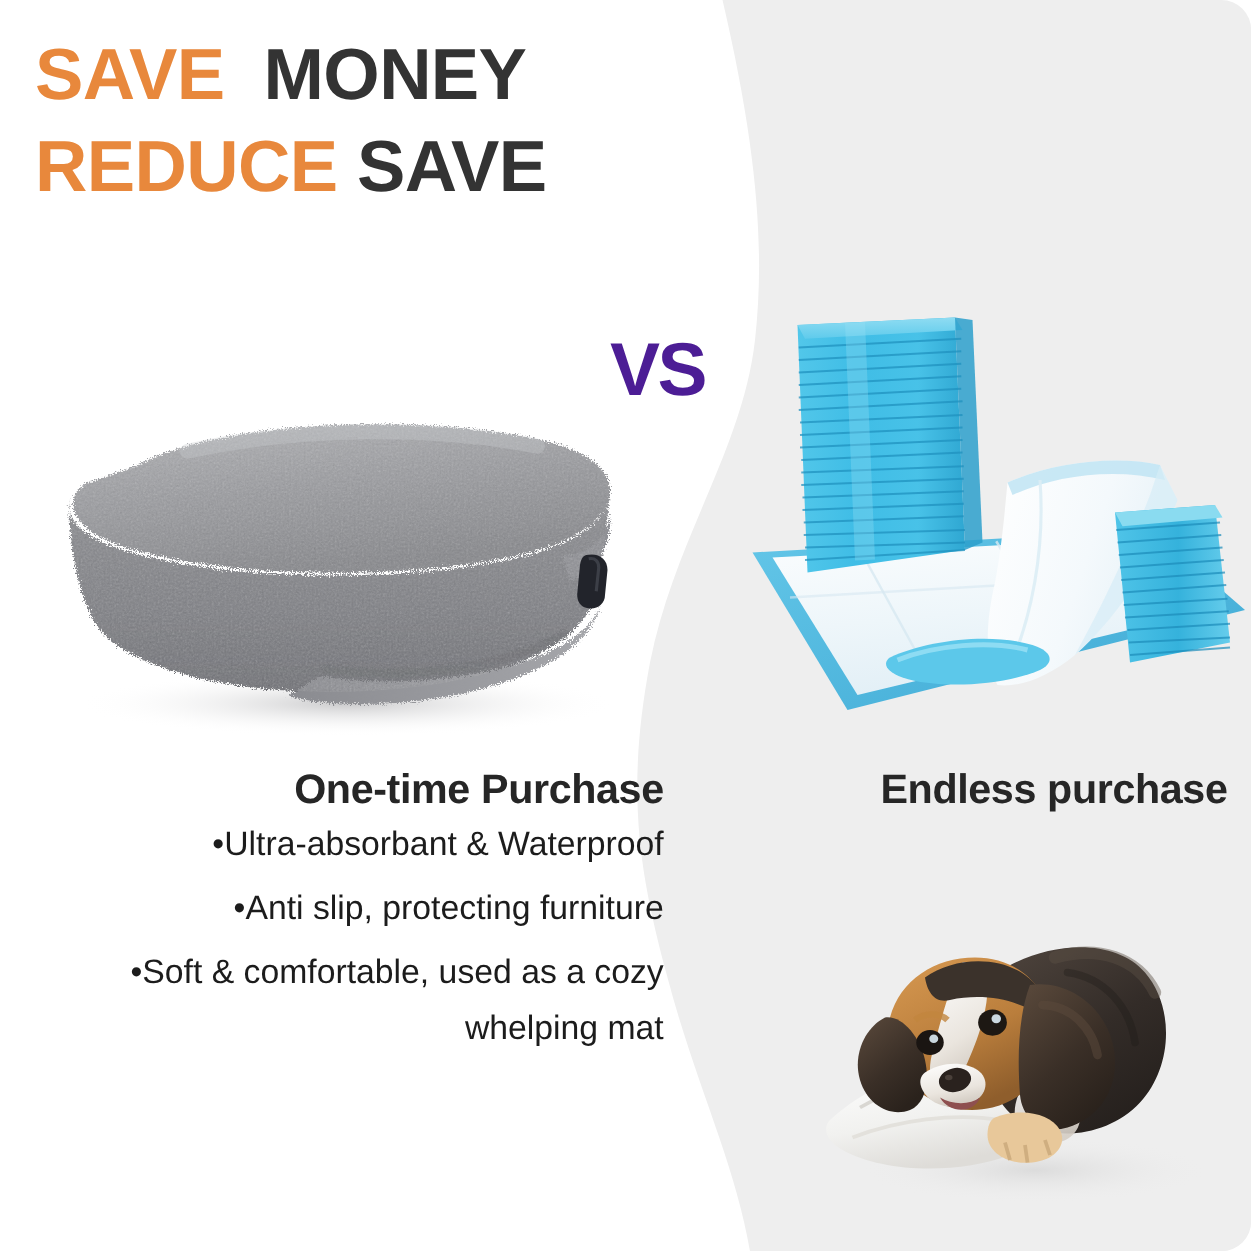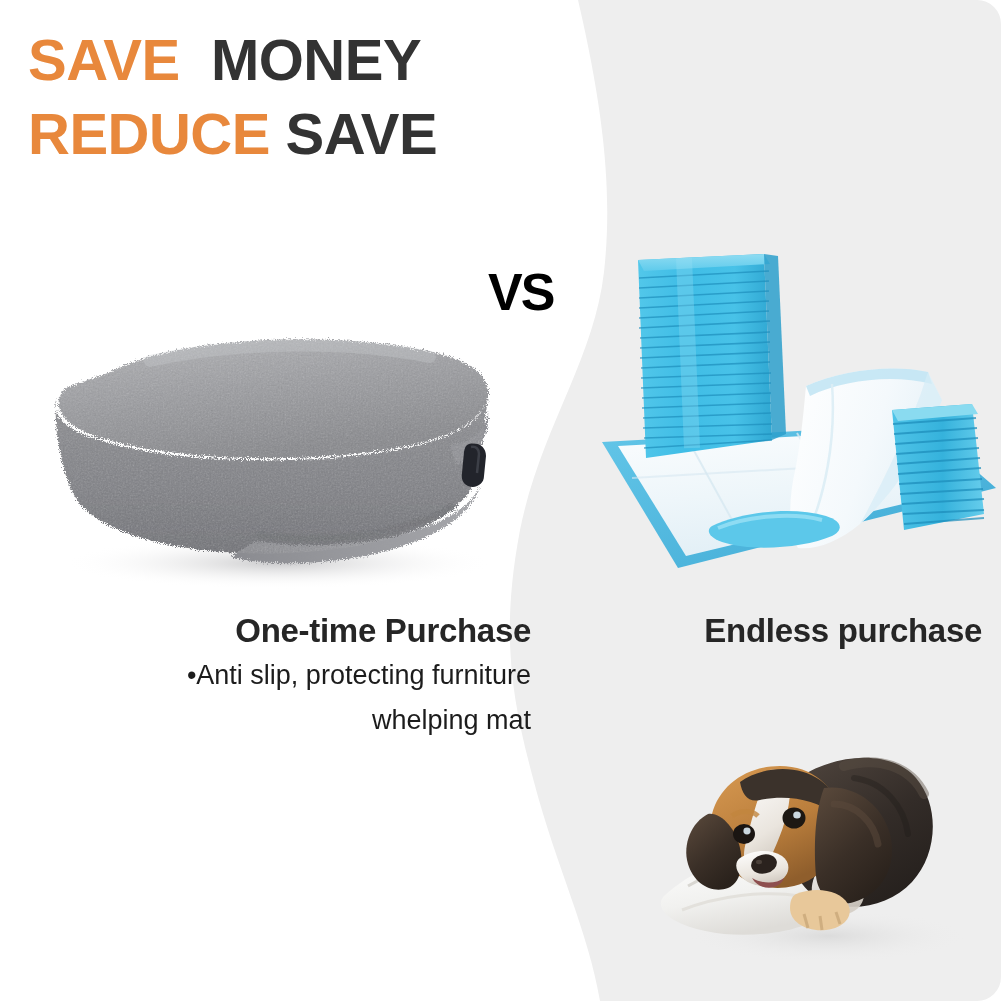--- a/index.html
+++ b/index.html
@@ -28,21 +28,21 @@
     font-size:58px;font-weight:bold;white-space:nowrap;
     font-family:"Liberation Sans","DejaVu Sans",sans-serif;
   }
   .hl-accent{color:#E8883C;}
   .hl-dark{color:#333333;}
   .hl-line.l2{margin-top:18px;}
 
   
   .vs-badge{
     position:absolute;left:488px;top:266px;z-index:7;
-    font-size:52px;font-weight:bold;color:#000000;
+    font-size:60px;font-weight:bold;color:#4c1d95;
     letter-spacing:-2px;line-height:1;
   }
 
   
   .photo{position:absolute;z-index:4;}
   .photo svg{display:block;width:100%;height:100%;}
 
   
   #towel-photo{left:20px;top:295px;width:510px;height:305px;}
   
@@ -379,21 +379,23 @@
         <path d="M 188 194 L 192 206" stroke="#cfae80" stroke-width="3" fill="none"></path>
       </g>
 
       <path d="M 206 60 C 236 64 256 88 260 116" fill="none" stroke="#1e1a17" stroke-width="6" opacity="0.35" stroke-linecap="round"></path>
     </svg>
   </div>
 
   <div class="col" id="col-left">
     <h2 class="col-title">One-time Purchase</h2>
     <ul class="bullet-list">
+      <li><span class="bdot">•</span><span>Ultra-absorbant &amp; Waterproof</span></li>
       <li><span class="bdot">•</span><span>Anti slip, protecting furniture</span></li>
+      <li><span class="bdot">•</span><span>Soft &amp; comfortable, used as a cozy</span></li>
     </ul>
     <div class="cont-line">whelping mat</div>
   </div>
 
   <div class="col" id="col-right">
     <h2 class="col-title">Endless purchase</h2>
   </div>
 
 </div>
 

